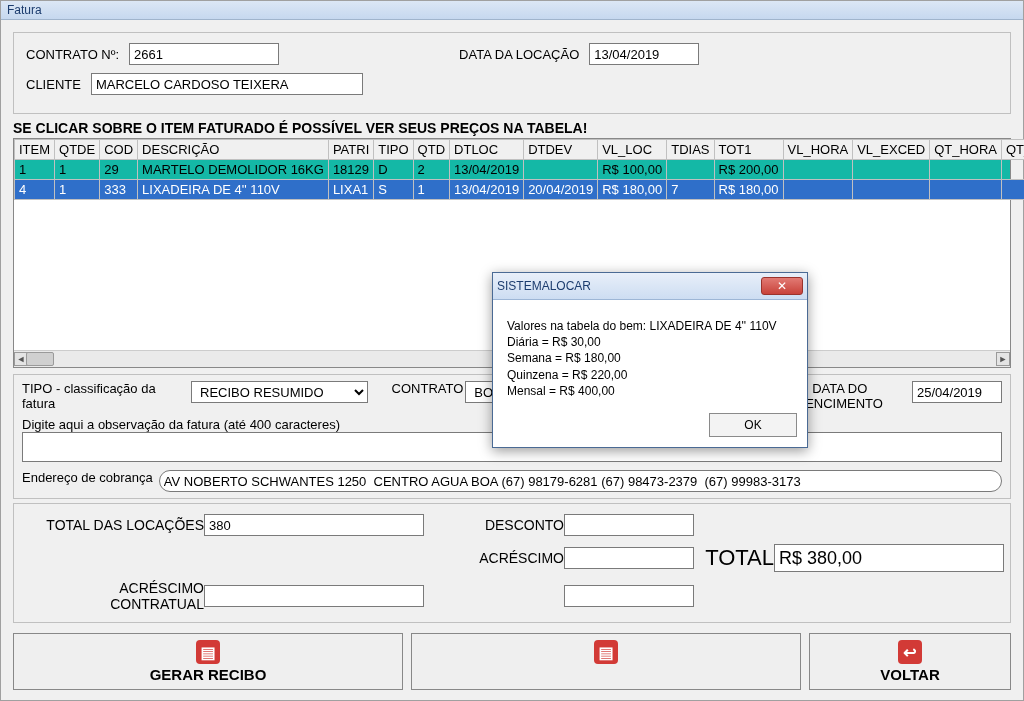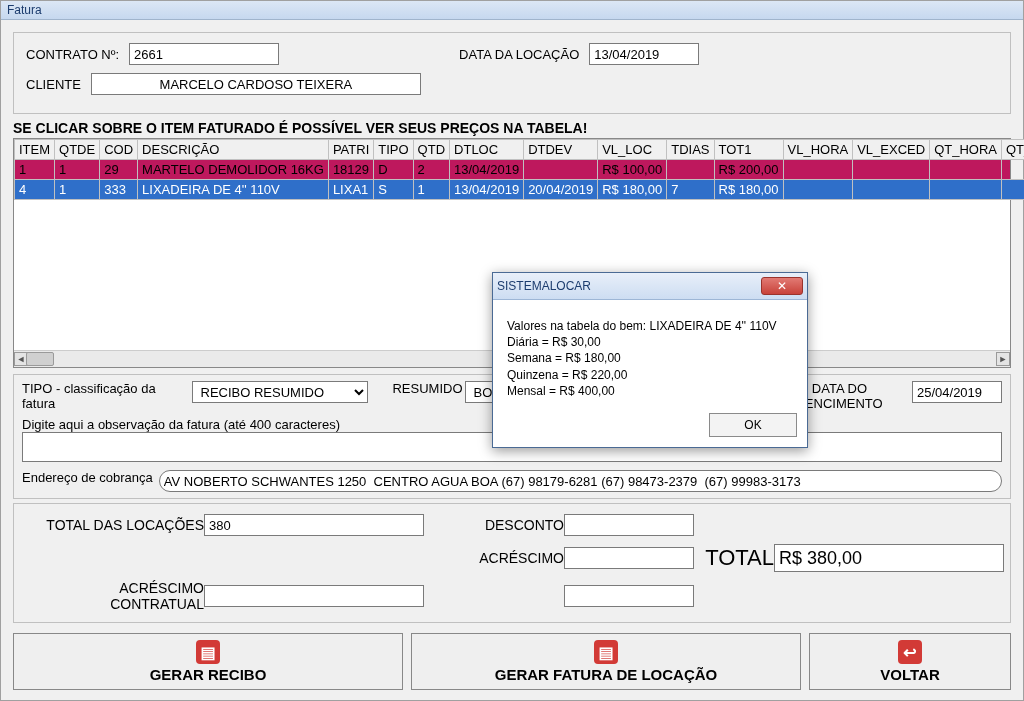--- a/index.html
+++ b/index.html
@@ -51,21 +51,21 @@
   select { height: 22px; }
   .hint {
     font-weight: bold;
     font-size: 14px;
     margin: 6px 4px 2px 4px;
   }
   
   .grid-wrap {
     margin: 0 4px;
     border: 1px solid #888;
-    background: #be185d;
+    background: #14b8a6;
   }
   .grid {
     width: 100%;
     border-collapse: collapse;
     font-size: 13px;
   }
   .grid th, .grid td {
     border: 1px solid #c0c0c0;
     padding: 2px 4px;
     text-align: left;
@@ -225,21 +225,21 @@
     <div class="fieldset">
       <div class="row">
         <span class="label">CONTRATO Nº:</span>
         <input type="text" style="width: 150px;" value="2661">
         <span style="flex:0 0 160px"></span>
         <span class="label">DATA DA LOCAÇÃO</span>
         <input type="text" style="width: 110px;" value="13/04/2019">
       </div>
       <div class="row">
         <span class="label">CLIENTE</span>
-        <input type="text" style="width: 330px; text-align: center;" value="MARCELO CARDOSO TEIXERA">
+        <input type="text" style="width: 272px;" value="MARCELO CARDOSO TEIXERA">
       </div>
     </div>
 
     <div class="hint">SE CLICAR SOBRE O ITEM FATURADO É POSSÍVEL VER SEUS PREÇOS NA TABELA!</div>
 
     <div class="grid-wrap">
       <table class="grid">
         <colgroup>
           <col style="width:34px">
             <col style="width:38px">
@@ -327,21 +327,21 @@
 
     <div class="lower">
       <div class="cols">
         <div class="col">
           <span class="label">TIPO - classificação da fatura</span>
           <select style="width:180px">
             <option>RECIBO RESUMIDO</option>
           </select>
         </div>
         <div class="col">
-          <span class="label">RESUMIDO</span>
+          <span class="label">CONTRATO</span>
           <select style="width:170px">
             <option>BOLETO BANCÁRIO</option>
           </select>
         </div>
         <div class="col">
           <span class="label">Nº DA</span>
           <input type="text" style="width: 50px;" value="3949">
         </div>
         <div class="col" style="margin-left:auto; text-align:center;">
           <span class="label" style="text-align:center">DATA DO VENCIMENTO</span>
@@ -381,21 +381,20 @@
         <span></span>
     </div>
 
     <div class="buttons">
       <div class="bigbtn">
         <span class="icon red">▤</span>
         <span>GERAR RECIBO</span>
       </div>
       <div class="bigbtn">
         <span class="icon red">▤</span>
-        <span>GERAR FATURA DE LOCAÇÃO</span>
       </div>
       <div class="bigbtn last">
         <span class="icon red">↩</span>
         <span>VOLTAR</span>
       </div>
     </div>
 
   </div>
 </div>
 

